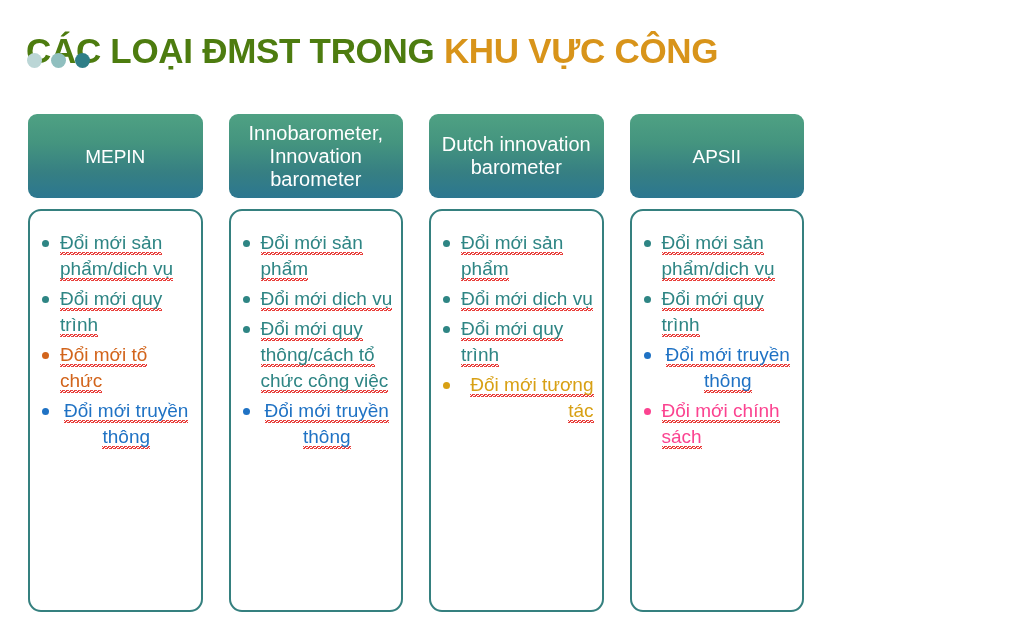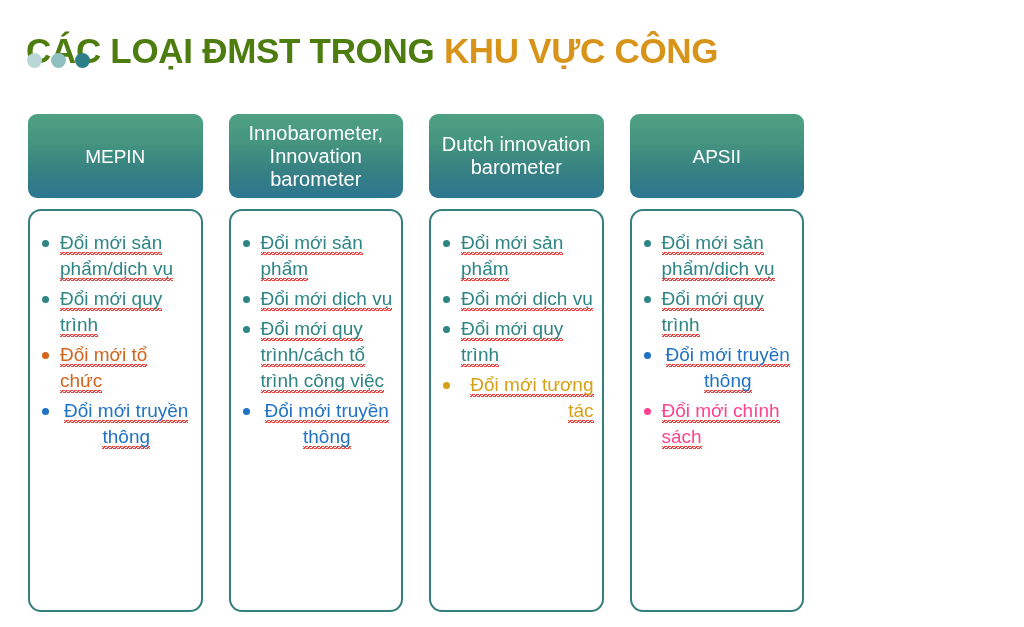--- a/index.html
+++ b/index.html
@@ -156,21 +156,21 @@
           <li class="c-blue"><span class="txt">Đổi mới truyền thông</span></li>
         </ul>
       </div>
     </div>
     <div class="column">
       <div class="card-header">Innobarometer, Innovation barometer</div>
       <div class="card-body">
         <ul class="bullet-list">
           <li class="c-teal"><span class="txt">Đổi mới sản phẩm</span></li>
           <li class="c-teal"><span class="txt">Đổi mới dịch vụ</span></li>
-          <li class="c-teal"><span class="txt">Đổi mới quy trình/cách tổ trình công việc</span></li>
+          <li class="c-teal"><span class="txt">Đổi mới quy thông/cách tổ chức công việc</span></li>
           <li class="c-blue"><span class="txt">Đổi mới truyền thông</span></li>
         </ul>
       </div>
     </div>
     <div class="column">
       <div class="card-header">Dutch innovation barometer</div>
       <div class="card-body">
         <ul class="bullet-list">
           <li class="c-teal"><span class="txt">Đổi mới sản phẩm</span></li>
           <li class="c-teal"><span class="txt">Đổi mới dịch vụ</span></li>

